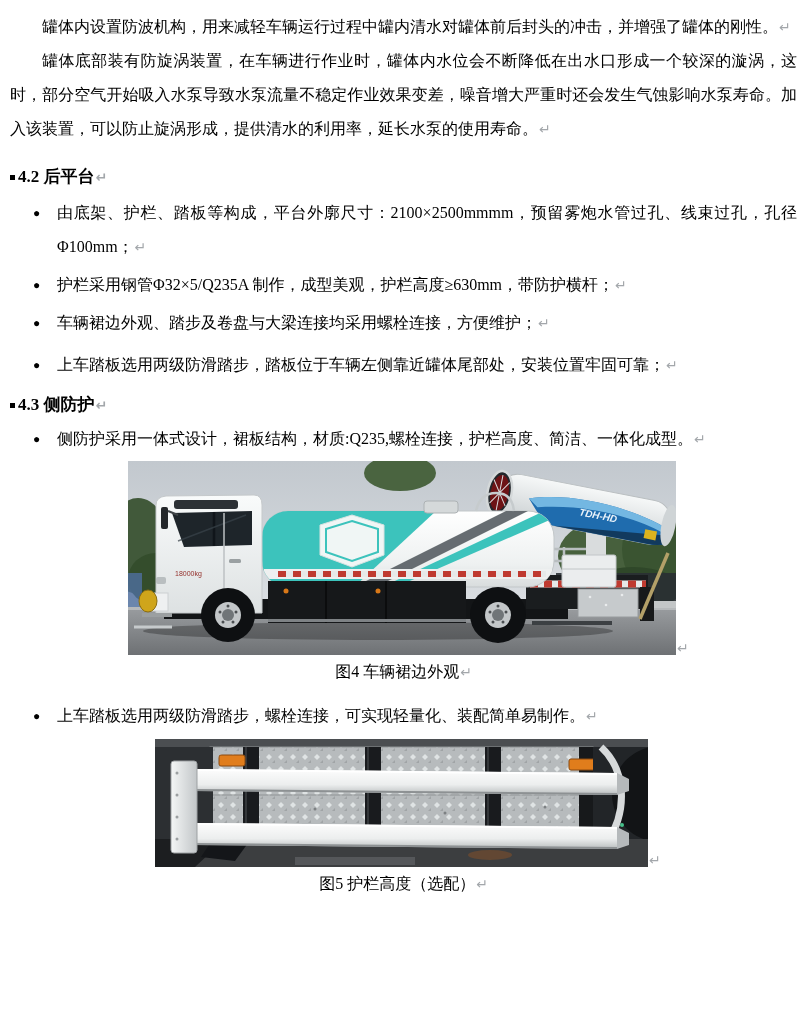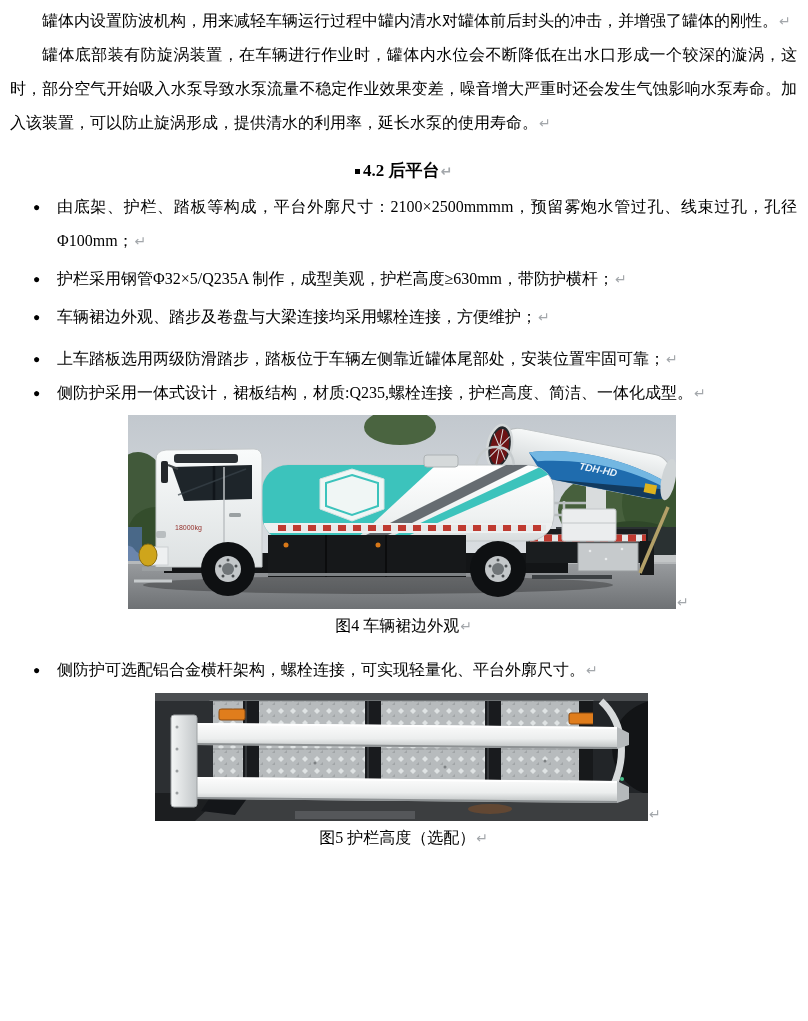--- a/index.html
+++ b/index.html
@@ -1,25 +1,25 @@
 <!DOCTYPE html>
 <html><head>
 <meta charset="utf-8">
 <style>
   html,body{margin:0;padding:0;}
   body{
     width:808px;height:1021px;overflow:hidden;background:#ffffff;
     font-family:"Liberation Serif","DejaVu Serif",serif;
     font-size:16px;line-height:34px;color:#000;
   }
-  .page{padding:4px 11px 0 10px;}
+  .page{padding:10px 11px 0 10px;}
   .para{margin:0;text-align:justify;text-justify:inter-ideograph;text-indent:2em;}
   .plain-line{margin:0;}
   .pilcrow{color:#a3a7ab;font-family:"DejaVu Sans",sans-serif;font-size:14px;padding-left:1px;}
-  .sec-heading{margin:0;font-weight:bold;font-size:17px;text-align:center;}
+  .sec-heading{margin:0;font-weight:bold;font-size:17px;}
   .sec-square{display:inline-block;width:5px;height:5px;background:#000;vertical-align:2px;margin-right:3px;}
   .li{display:flex;margin:0;}
   .li .marker{flex:0 0 24px;margin-left:23px;font-size:12px;}
   .li .li-text{flex:1;text-align:justify;text-justify:inter-ideograph;}
   .mt2{margin-top:2px}.mt4{margin-top:4px}.mt5{margin-top:5px}.mt6{margin-top:6px}
   .mt8{margin-top:8px}.mt10{margin-top:10px}.mt14{margin-top:14px}.mt26{margin-top:26px}
   .figwrap{line-height:0;font-size:0;}
   .figwrap .pilcrow{font-size:14px;line-height:14px;vertical-align:bottom;}
   .figwrap svg{vertical-align:bottom;}
   .fig4{margin-left:118px;}
@@ -49,20 +49,21 @@
   </div>
   <div class="li mt4">
     <span class="marker">●</span>
     <span class="li-text"><span>车辆裙边外观、踏步及卷盘与大梁连接均采用螺栓连接，方便维护；</span><span class="pilcrow">↵</span></span>
   </div>
   <div class="li mt8">
     <span class="marker">●</span>
     <span class="li-text"><span>上车踏板选用两级防滑踏步，踏板位于车辆左侧靠近罐体尾部处，安装位置牢固可靠；</span><span class="pilcrow">↵</span></span>
   </div>
 
+  <p class="sec-heading mt6"><span class="sec-square"></span><span>4.3 侧防护</span><span class="pilcrow">↵</span></p>
 
   <div class="li">
     <span class="marker">●</span>
     <span class="li-text"><span>侧防护采用一体式设计，裙板结构，材质:Q235,螺栓连接，护栏高度、简洁、一体化成型。</span><span class="pilcrow">↵</span></span>
   </div>
 
   <div class="figwrap fig4 mt5">
     <svg width="548" height="194" viewBox="0 0 548 194">
       <defs>
         <linearGradient id="sky1" x1="0" y1="0" x2="0" y2="1">
@@ -212,21 +213,21 @@
 
       <line x1="512" y1="158" x2="540" y2="92" stroke="#b3a068" stroke-width="3.5"></line>
       <rect x="404" y="160" width="80" height="4" fill="#3c4043"></rect>
     </svg><span class="pilcrow">↵</span>
   </div>
 
   <p class="caption mt4"><span class="cap-label">图4</span> <span>车辆裙边外观</span><span class="pilcrow">↵</span></p>
 
   <div class="li mt10">
     <span class="marker">●</span>
-    <span class="li-text"><span>侧防护可选配铝合金横杆架构，螺栓连接，可实现轻量化、平台外廓尺寸。</span><span class="pilcrow">↵</span></span>
+    <span class="li-text"><span>上车踏板选用两级防滑踏步，螺栓连接，可实现轻量化、装配简单易制作。</span><span class="pilcrow">↵</span></span>
   </div>
 
   <div class="figwrap fig5 mt6">
     <svg width="493" height="128" viewBox="0 0 493 128">
       <defs>
         <pattern id="plate2" width="12" height="12" patternUnits="userSpaceOnUse">
           <rect width="12" height="12" fill="#b7bbbd"></rect>
           <path d="M3,6 L6,3 L9,6 L6,9 Z" fill="#dfe3e4"></path>
           <path d="M9,12 L12,9 L15,12 L12,15 Z" fill="#a0a4a6"></path>
         </pattern>

